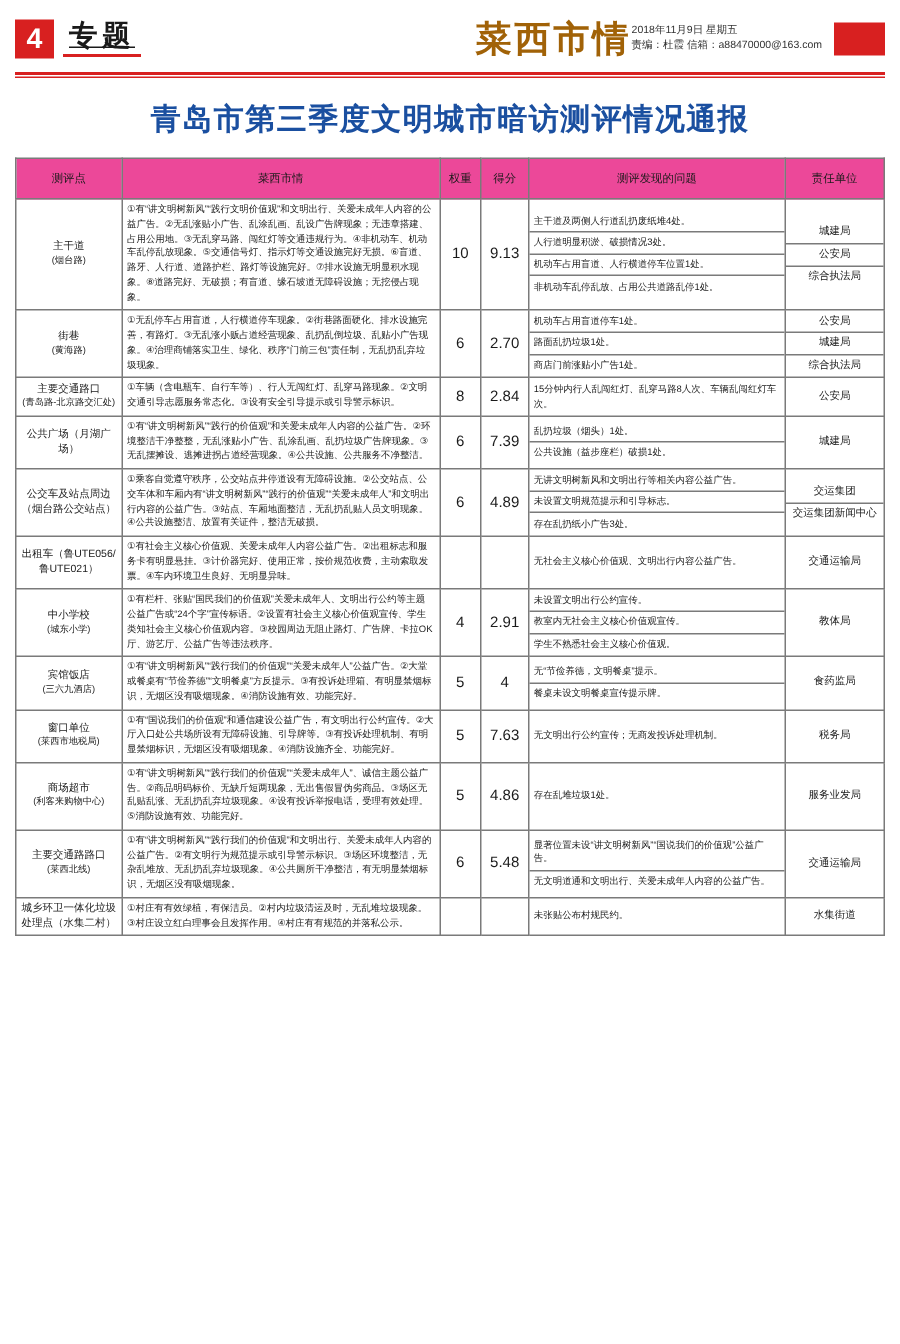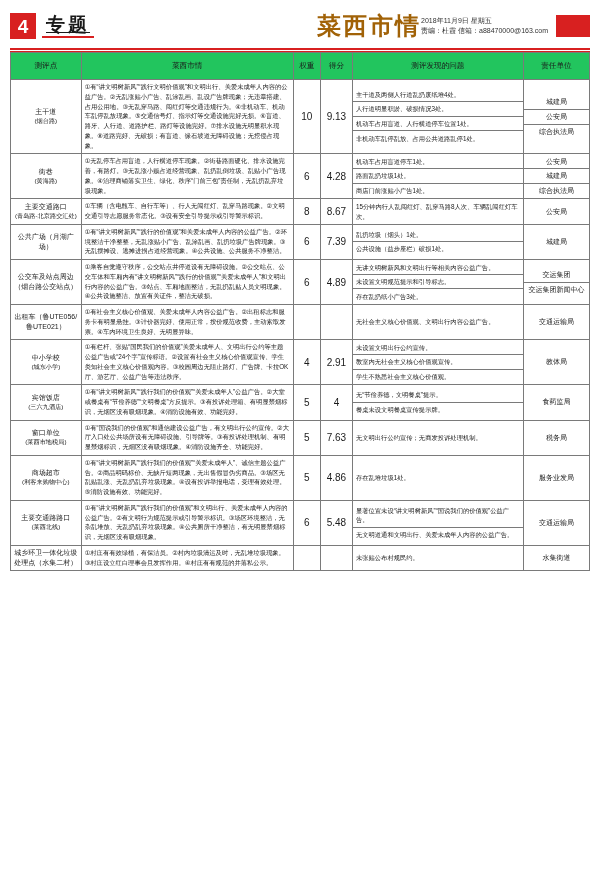--- a/index.html
+++ b/index.html
@@ -40,21 +40,21 @@
 
   
   table.report{
     width:100%;border-collapse:collapse;table-layout:fixed;
     font-size:6.4px;line-height:1.5;
   }
   table.report th,table.report td{
     border:1px solid #7a7a7a;padding:2px 3px;vertical-align:middle;
   }
   table.report thead th{
-    text-align:center;font-weight:normal;font-size:7.6px;height:22px;background:#22c55e;
+    text-align:center;font-weight:normal;font-size:7.6px;height:22px;background:#ec4899;
   }
   td.c-unit{text-align:center;font-size:7px;line-height:1.45;}
   td.c-req{font-size:6.3px;line-height:1.55;text-align:left;}
   td.c-weight,td.c-score{text-align:center;font-size:10px;}
   .sub{font-size:6.2px;display:block;}
   .issue-cell{padding:0 !important;border:1px solid #7a7a7a;}
   .issue-line{
     border-bottom:1px solid #7a7a7a;padding:2px 3px;font-size:6.3px;line-height:1.5;
     display:flex;align-items:center;min-height:14px;box-sizing:border-box;
   }
@@ -83,20 +83,21 @@
         <div>2018年11月9日  星期五</div>
         <div>责编：杜霞  信箱：a88470000@163.com</div>
       </div>
       <div class="mh-flag"></div>
     </div>
   </div>
 
   <div class="rule-top"></div>
   <div class="rule-thin"></div>
 
+  <div class="headline">青岛市第三季度文明城市暗访测评情况通报</div>
 
   <table class="report">
     <colgroup>
       <col style="width:62px">
       <col style="width:186px">
       <col style="width:24px">
       <col style="width:28px">
       <col style="width:150px">
       <col style="width:58px">
     </colgroup>
@@ -135,42 +136,42 @@
         </tr>
         <tr>
           <td class="c-unit">
             <div>街巷</div>
             <span class="sub">(黄海路)</span>
           </td>
           <td class="c-req">
             <div class="req-p">①无乱停车占用盲道，人行横道停车现象。②街巷路面硬化、排水设施完善，有路灯。③无乱涨小贩占道经营现象、乱扔乱倒垃圾、乱贴小广告现象。④治理商铺落实卫生、绿化、秩序“门前三包”责任制，无乱扔乱弃垃圾现象。</div>
           </td>
           <td class="c-weight">6</td>
-          <td class="c-score">4.28</td>
+          <td class="c-score">2.70</td>
           <td class="issue-cell">
             <div class="issue-line">机动车占用盲道停车1处。</div>
             <div class="issue-line">路面乱扔垃圾1处。</div>
             <div class="issue-line">商店门前涨贴小广告1处。</div>
           </td>
           <td class="dept-cell">
             <div class="dept-line" style="height: 33.3333%;">公安局</div>
             <div class="dept-line" style="height: 33.3333%;">城建局</div>
             <div class="dept-line" style="height: 33.3333%;">综合执法局</div>
           </td>
         </tr>
         <tr>
           <td class="c-unit">
             <div>主要交通路口</div>
             <span class="sub">(青岛路-北京路交汇处)</span>
           </td>
           <td class="c-req">
             <div class="req-p">①车辆（含电瓶车、自行车等）、行人无闯红灯、乱穿马路现象。②文明交通引导志愿服务常态化。③设有安全引导提示或引导警示标识。</div>
           </td>
           <td class="c-weight">8</td>
-          <td class="c-score">8.67</td>
+          <td class="c-score">2.84</td>
           <td class="issue-cell">
             <div class="issue-line">15分钟内行人乱闯红灯、乱穿马路8人次、车辆乱闯红灯车次。</div>
           </td>
           <td class="dept-cell">
             <div class="dept-line" style="height: 100%;">公安局</div>
           </td>
         </tr>
         <tr>
           <td class="c-unit">
             <div>公共广场（月湖广场）</div>

